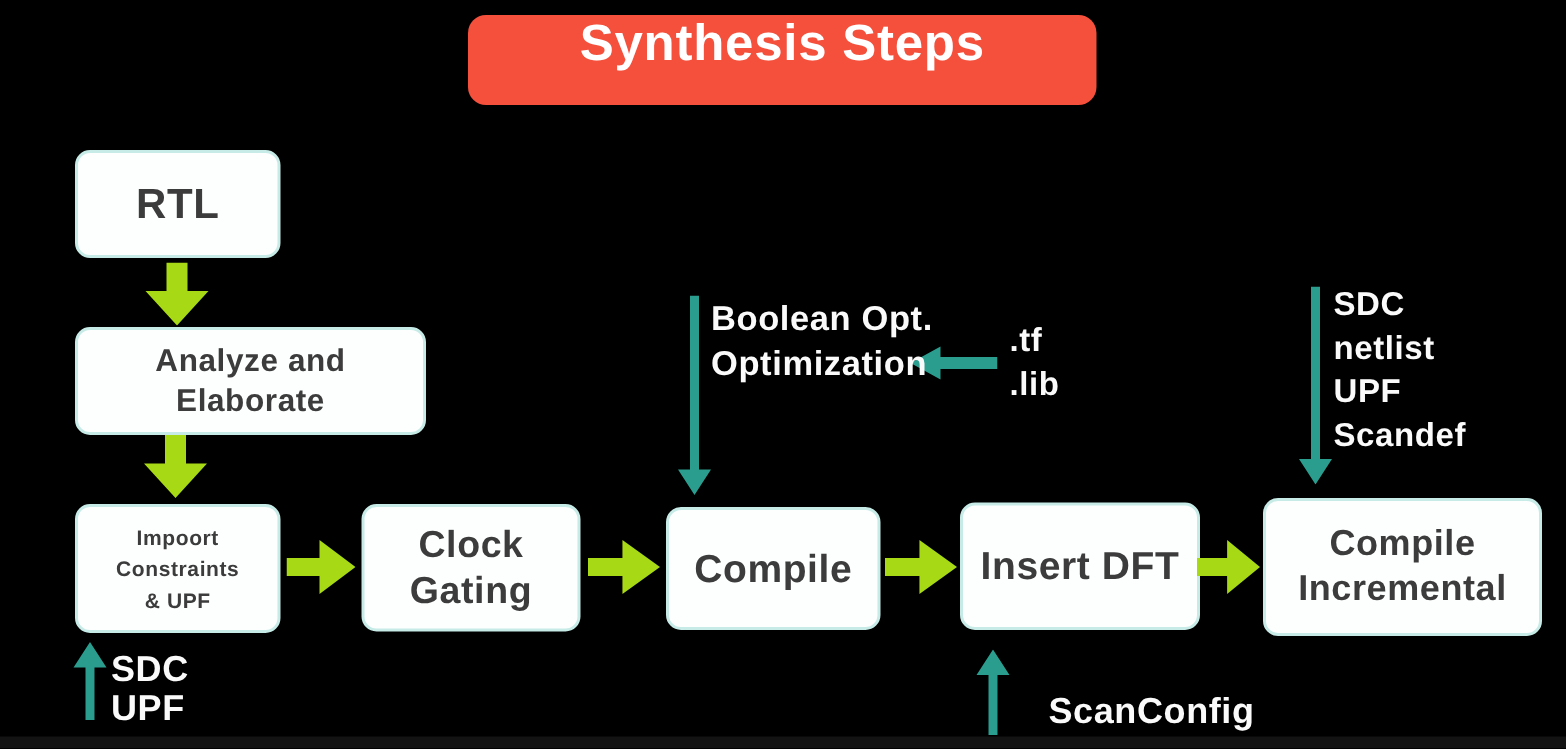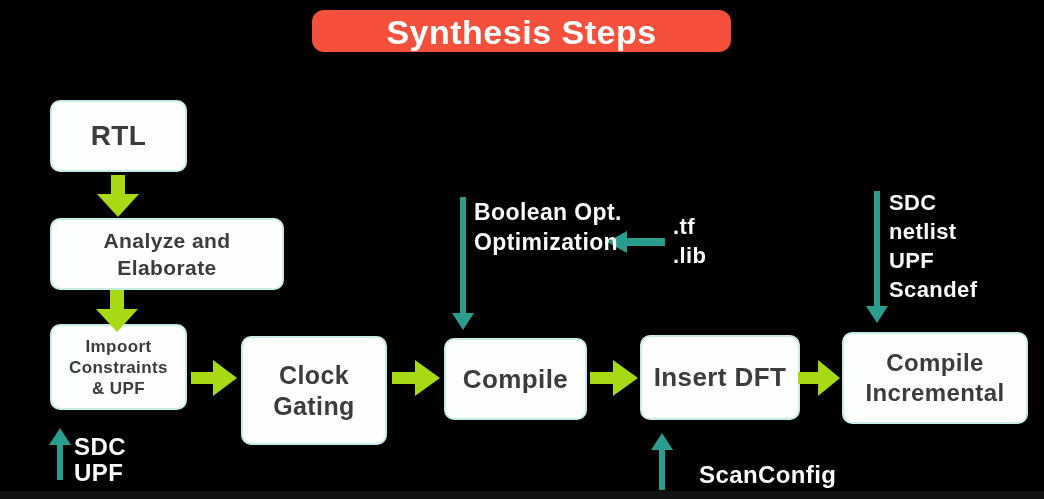--- a/index.html
+++ b/index.html
@@ -10,44 +10,44 @@
     height: 499px;
     background: var(--background, #000);
     overflow: hidden;
     font-family: "Liberation Sans", "DejaVu Sans", sans-serif;
   }
   .bottom-edge {
     position: absolute; left: 0; bottom: 0; width: 100%; height: 8px;
     background: #131313;
   }
   .title-box {
-    position: absolute; left: 312px; top: 10px; width: 419px; height: 42px;
+    position: absolute; left: 312px; top: 10px; width: 419px; height: 60px;
     background: var(--title-bg, #f4503c);
     border-radius: 12px;
-    display: flex; align-items: flex-end; justify-content: center;
+    display: flex; align-items: flex-start; justify-content: center;
   }
   .title-box span {
     color: var(--title-text, #fff);
     font-size: 34px; font-weight: bold; letter-spacing: 0.5px;
   }
   .box {
     position: absolute;
     background: var(--box-bg, #fdfefe);
     border: 2px solid var(--box-border, #c7ebe7);
     border-radius: 10px;
     display: flex; flex-direction: column;
     align-items: center; justify-content: center;
     color: var(--box-text, #3c3c3c);
     font-weight: bold; letter-spacing: 0.4px;
     text-align: center;
   }
   #box-rtl        { left: 50px;  top: 100px; width: 137px; height: 72px; font-size: 28px; }
   #box-analyze    { left: 50px;  top: 218px; width: 234px; height: 72px; font-size: 21px; line-height: 27px; }
-  #box-import     { left: 50px;  top: 324px; width: 137px; height: 86px; font-size: 17px; line-height: 21px; }
-  #box-clock      { left: 241px; top: 336px; width: 146px; height: 109px; font-size: 25px; line-height: 31px; }
+  #box-import     { left: 50px;  top: 336px; width: 137px; height: 86px; font-size: 14px; line-height: 21px; }
+  #box-clock      { left: 241px; top: 336px; width: 146px; height: 85px; font-size: 25px; line-height: 31px; }
   #box-compile    { left: 444px; top: 338px; width: 143px; height: 82px; font-size: 26px; }
   #box-insert     { left: 640px; top: 335px; width: 160px; height: 85px; font-size: 26px; align-items: center; }
   #box-compileinc { left: 842px; top: 332px; width: 186px; height: 92px; font-size: 24px; line-height: 30px; }
   .arrow { position: absolute; display: block; }
   .arrow-green { color: var(--flow-arrow, #a8d915); }
   .arrow-teal  { color: var(--annotation-arrow, #2a9d8f); }
   #arrow-rtl-analyze        { left: 96px;  top: 175px; }
   #arrow-analyze-import     { left: 95px;  top: 290px; }
   #arrow-import-clock       { left: 191px; top: 358px; }
   #arrow-clock-compile      { left: 392px; top: 358px; }

